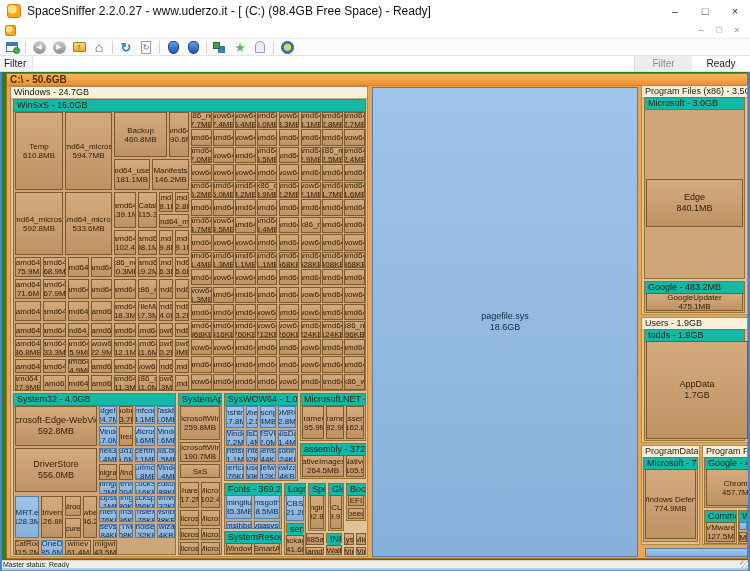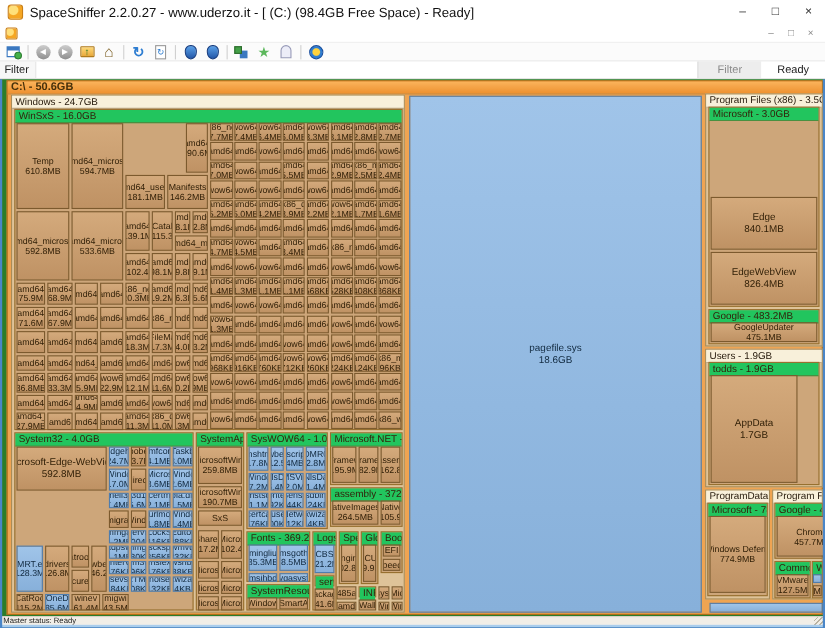--- a/index.html
+++ b/index.html
@@ -54,21 +54,21 @@
   .edgeL{position:absolute;left:0;top:72px;width:2px;height:499px;background:#4a86c8;z-index:50;}
   .edgeR{position:absolute;right:0;top:72px;width:2px;height:499px;background:#4a86c8;z-index:50;}
   .sec{position:absolute;}
   .sec .hd{height:12px;line-height:11px;font-size:9px;padding:0 3px;white-space:nowrap;overflow:hidden;
     border-bottom:1px solid rgba(120,80,30,.45);}
   .sec.root{background:#efa452;border:1px solid #a96a15;}
   .sec.root>.hd{background:linear-gradient(180deg,#fbb45c,#ee9130);font-weight:bold;color:#46300a;font-size:10px;}
   .sec.s1{background:#dec399;border:1px solid #a98c58;}
   .sec.s1>.hd{background:#f8f0da;color:#24180a;}
   .sec.s2{background:#cda67a;border:1px solid #97702f;}
-  .sec.s2>.hd{background:#22c55e;color:#33230a;}
+  .sec.s2>.hd{background:#14b8a6;color:#33230a;}
   .cell{position:absolute;display:flex;flex-direction:column;align-items:center;justify-content:center;
     text-align:center;overflow:hidden;font-size:8px;line-height:9px;white-space:nowrap;}
   .cell.f{background:linear-gradient(180deg,#d4aa7c,#bf9264);border:1px solid #7c5a2e;color:#2e1d05;}
   .cell.b{background:linear-gradient(180deg,#a0c4e9,#87b0da);border:1px solid #4e7dae;color:#11293f;}
   .cell.big{font-size:9px;line-height:11px;}
   
   .statusbar{position:absolute;left:0;top:560px;width:750px;height:8px;background:#f1eee7;display:flex;align-items:center;border-top:1px solid #d8d2c4;}
   .status-text{font-size:7px;color:#222;padding-left:3px;line-height:8px;}
   .grip{margin-left:auto;width:10px;height:8px;background:repeating-linear-gradient(135deg,transparent 0 2px,#b9b2a0 2px 3px);}
   .bottomstrip{position:absolute;left:0;top:568px;width:750px;height:3px;background:#a9cdec;border-bottom:1px solid #5d93c9;}
@@ -232,20 +232,24 @@
         <div class="hd" data-name="section-header">Wind</div>
       </div>
       <div class="cell f" data-name="folder-cell-temp" style="left: 15px; top: 40px; width: 48px; height: 78px; box-sizing: border-box;">
         <span>Temp</span>
         <span>610.8MB</span>
       </div>
       <div class="cell f" data-name="folder-cell-amd64-microso" style="left: 65px; top: 40px; width: 47px; height: 78px; box-sizing: border-box;">
         <span>amd64_microso</span>
         <span>594.7MB</span>
       </div>
+      <div class="cell f" data-name="folder-cell-backup" style="left: 114px; top: 40px; width: 53px; height: 45px; box-sizing: border-box;">
+        <span>Backup</span>
+        <span>460.8MB</span>
+      </div>
       <div class="cell f" data-name="folder-cell-amd64" style="left: 169px; top: 40px; width: 20px; height: 45px; box-sizing: border-box;">
         <span>amd64</span>
         <span>190.6M</span>
       </div>
       <div class="cell f" data-name="folder-cell-amd64-usere" style="left: 114px; top: 87px; width: 36px; height: 31px; box-sizing: border-box;">
         <span>amd64_usere</span>
         <span>181.1MB</span>
       </div>
       <div class="cell f" data-name="folder-cell-manifests" style="left: 152px; top: 87px; width: 37px; height: 31px; box-sizing: border-box;">
         <span>Manifests</span>
@@ -488,20 +492,24 @@
         <span>amd6</span>
       </div>
       <div class="cell b big" data-name="file-cell-pagefile-sys" style="left: 372px; top: 15px; width: 266px; height: 470px; box-sizing: border-box;">
         <span>pagefile.sys</span>
         <span>18.6GB</span>
       </div>
       <div class="cell f big" data-name="folder-cell-microsoft-edge-webview" style="left: 15px; top: 334px; width: 82px; height: 40px; box-sizing: border-box;">
         <span>Microsoft-Edge-WebView</span>
         <span>592.8MB</span>
       </div>
+      <div class="cell f big" data-name="folder-cell-driverstore" style="left: 15px; top: 376px; width: 82px; height: 44px; box-sizing: border-box;">
+        <span>DriverStore</span>
+        <span>556.0MB</span>
+      </div>
       <div class="cell b" data-name="file-cell-edgeht" style="left: 99px; top: 334px; width: 18px; height: 18px; box-sizing: border-box;">
         <span>edgeht</span>
         <span>24.7M</span>
       </div>
       <div class="cell f" data-name="folder-cell-oobe" style="left: 119px; top: 334px; width: 14px; height: 18px; box-sizing: border-box;">
         <span>oobe</span>
         <span>13.7M</span>
       </div>
       <div class="cell b" data-name="file-cell-mfcor" style="left: 135px; top: 334px; width: 20px; height: 18px; box-sizing: border-box;">
         <span>mfcor</span>
@@ -835,29 +843,25 @@
       <div class="cell f" data-name="folder-cell-win" style="left: 344px; top: 475px; width: 10px; height: 8px; box-sizing: border-box;">
         <span>Win</span>
       </div>
       <div class="cell f" data-name="folder-cell-win" style="left: 356px; top: 475px; width: 10px; height: 8px; box-sizing: border-box;">
         <span>Win</span>
       </div>
       <div class="cell f big" data-name="folder-cell-edge" style="left: 646px; top: 107px; width: 97px; height: 48px; box-sizing: border-box;">
         <span>Edge</span>
         <span>840.1MB</span>
       </div>
-      <div class="cell f big" data-name="folder-cell-edgewebview" style="left: 646px; top: 157px; width: 97px; height: 48px; box-sizing: border-box;">
-        <span>EdgeWebView</span>
-        <span>826.4MB</span>
-      </div>
       <div class="cell f" data-name="folder-cell-googleupdater" style="left: 646px; top: 221px; width: 97px; height: 18px; box-sizing: border-box;">
         <span>GoogleUpdater</span>
         <span>475.1MB</span>
       </div>
-      <div class="cell f big" data-name="folder-cell-appdata" style="left: 646px; top: 269px; width: 79px; height: 98px; box-sizing: border-box;">
+      <div class="cell f big" data-name="folder-cell-appdata" style="left: 646px; top: 269px; width: 102px; height: 98px; box-sizing: border-box;">
         <span>AppData</span>
         <span>1.7GB</span>
       </div>
       <div class="cell f" data-name="folder-cell-windows-defend" style="left: 645px; top: 397px; width: 51px; height: 70px; box-sizing: border-box;">
         <span>Windows Defend</span>
         <span>774.9MB</span>
       </div>
       <div class="cell f" data-name="folder-cell-chrome" style="left: 706px; top: 397px; width: 64px; height: 37px; box-sizing: border-box; text-align: center;">
         <span>Chrome</span>
         <span>457.7MB</span>

